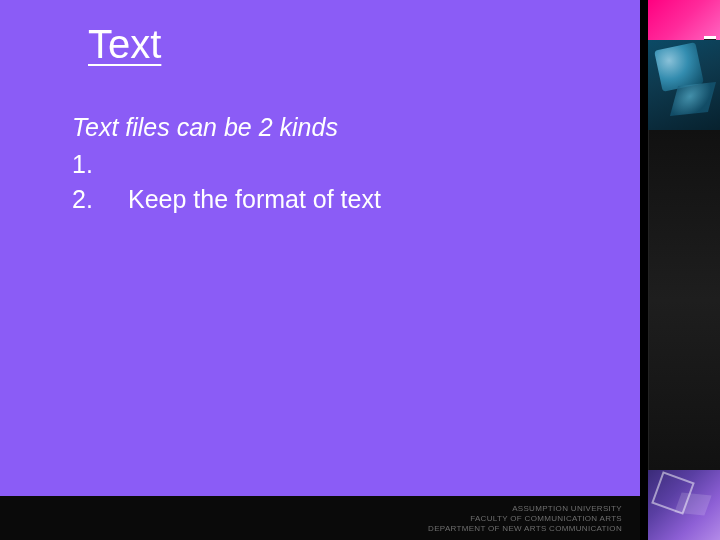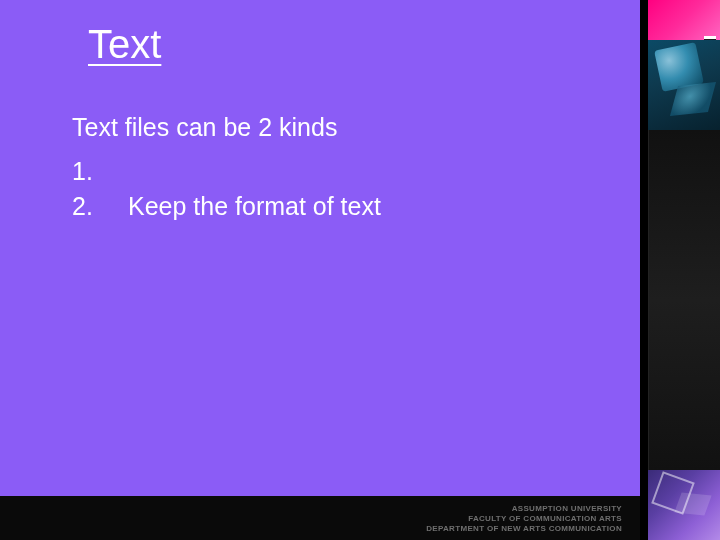--- a/index.html
+++ b/index.html
@@ -31,21 +31,21 @@
     text-decoration-thickness: 2px;
   }
   .body-text {
     position: absolute;
     left: 72px;
     top: 110px;
     color: #fff;
     font-size: 25px;
     line-height: 1.4;
   }
-  .intro { margin-bottom: 9px; }
+  .intro { margin-bottom: 2px; font-style: italic; }
   .list-row { display: flex; }
   .num { width: 56px; flex: 0 0 56px; }
   .item-text { }
   
   .right-strip {
     position: absolute;
     right: 0;
     top: 0;
     width: 72px;
     height: 540px;
@@ -80,21 +80,21 @@
   .footer-right {
     position: absolute;
     right: 18px;
     bottom: 6px;
     text-align: right;
     color: #6e6e6e;
     font-size: 8px;
     line-height: 1.25;
     letter-spacing: .04em;
   }
-  .footer-right div { white-space: nowrap; font-weight: bold; }
+  .footer-right div { white-space: nowrap; }
 </style>
 </head>
 <body>
 
 <div class="slide-main">
   <h1 class="title">Text</h1>
 
   <div class="body-text">
     <div class="intro">Text files can be 2 kinds</div>
     <div class="list-row">

